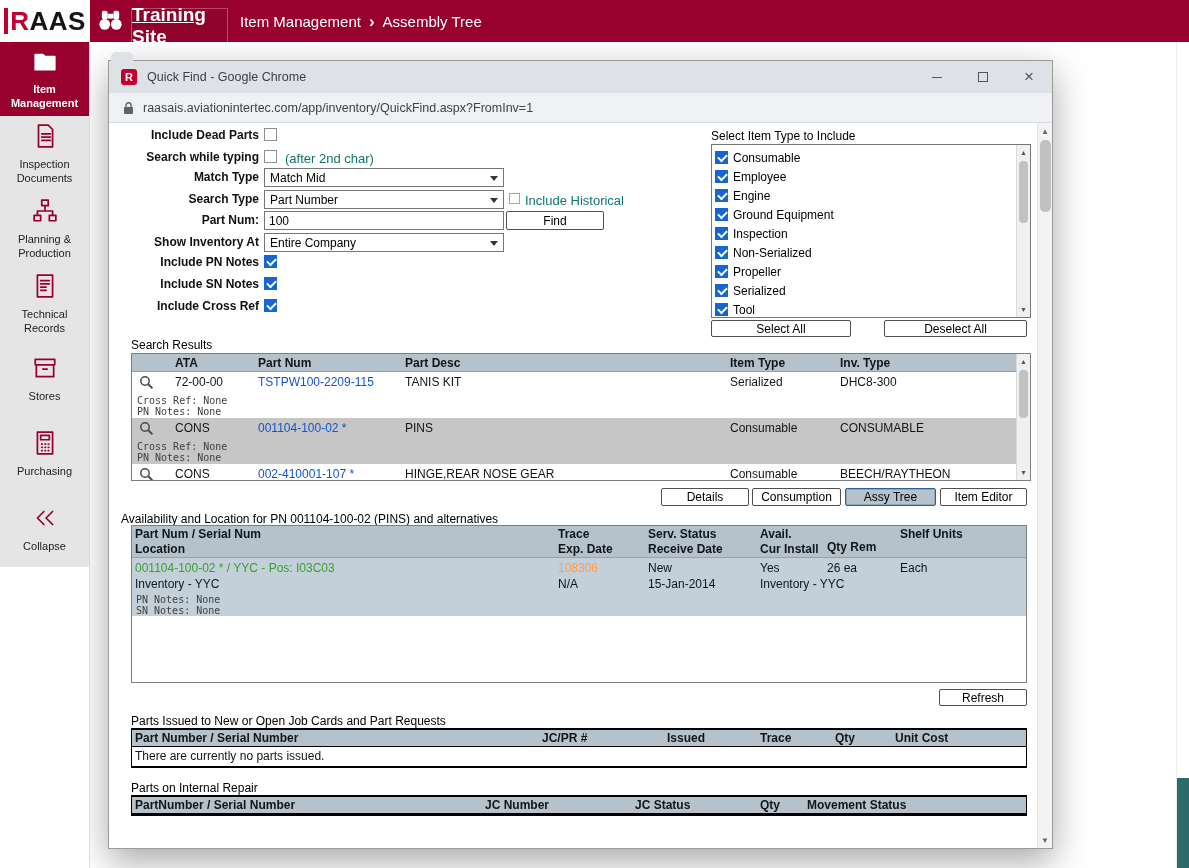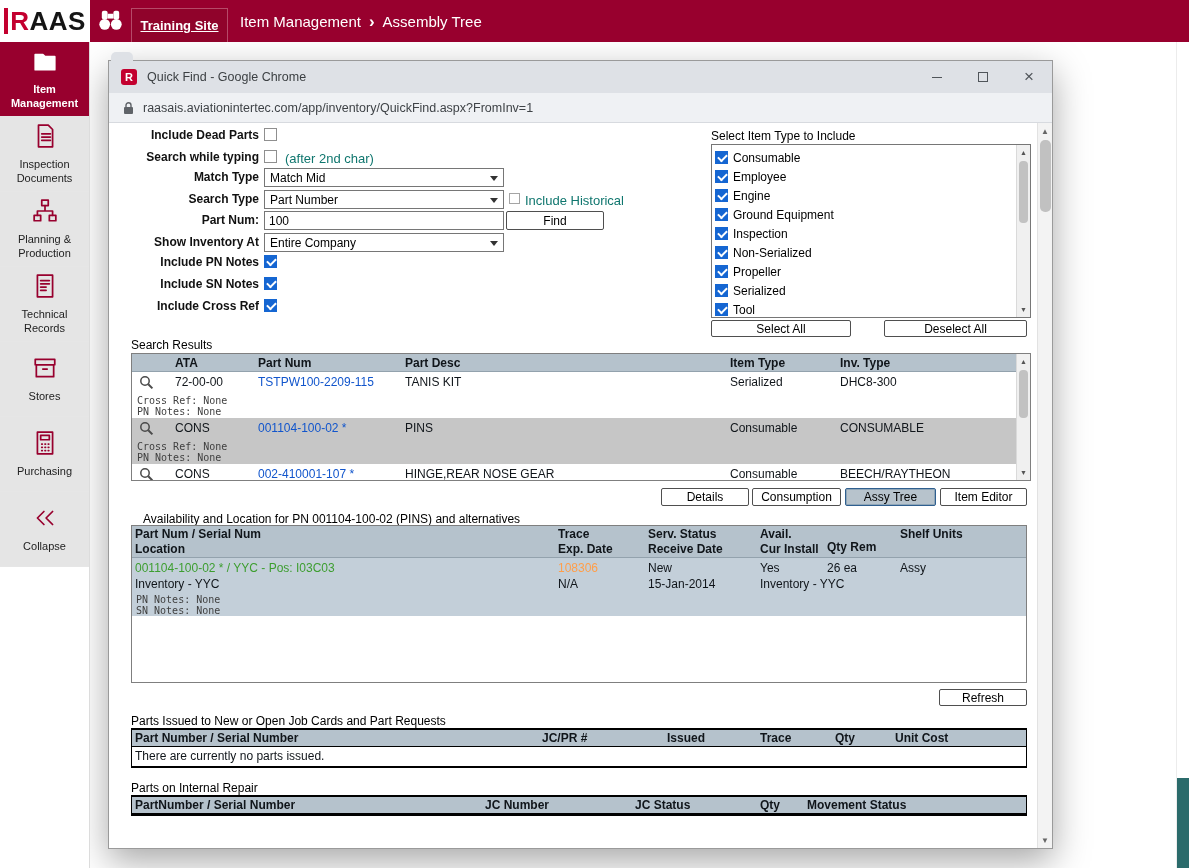--- a/index.html
+++ b/index.html
@@ -7,21 +7,21 @@
   body { font-family:"Liberation Sans", sans-serif; background:#ffffff; position:relative; overflow:hidden; }
 
   
   .topbar { position:absolute; left:0; top:0; width:1189px; height:42px; background:#98002e; z-index:5; }
   .logo { position:absolute; left:0; top:0; width:90px; height:42px; background:#fff; display:flex; align-items:center; justify-content:center; font-weight:bold; font-size:26px; letter-spacing:.5px; }
   .logo-bar { width:4px; height:26px; background:#c3002f; margin-right:2px; }
   .logo .r { color:#c3002f; } .logo .rest { color:#151515; }
   .binoc { position:absolute; left:97px; top:8px; width:27px; height:25px; }
   .binoc svg { width:100%; height:100%; fill:#fff; }
   .site-tab { position:absolute; left:131px; top:8px; width:97px; height:34px; background:#90032b; border:1px solid #b64a68; border-bottom:none; display:flex; align-items:center; justify-content:center; cursor:pointer; }
-  .site-tab span { color:#fff; font-size:13px; font-weight:bold; text-decoration:underline; }
+  .site-tab span { color:#fff; font-size:19px; font-weight:bold; text-decoration:underline; }
   .breadcrumb { position:absolute; left:240px; top:0; height:42px; display:flex; align-items:center; gap:8px; color:#fff; font-size:15px; }
   .breadcrumb .sep { font-weight:bold; font-size:17px; line-height:1; }
 
   
   .sidebar { position:absolute; left:0; top:42px; width:90px; height:826px; background:#fff; border-right:1px solid #dcdcdc; z-index:4; }
   .side-item { height:75px; border-bottom:1px solid #e6e6e6; display:flex; flex-direction:column; align-items:center; justify-content:center; gap:5px; text-align:center; cursor:pointer; background:#e5e5e5; }
   .side-item .side-label { font-size:11px; color:#222; line-height:1.25; padding:0 3px; }
   .side-item svg { width:26px; height:26px; fill:none; stroke:#98002e; stroke-width:1.6; stroke-linecap:round; stroke-linejoin:round; }
   .side-item.active { background:#98002e; }
   .side-item.active .side-label { color:#fff; font-weight:bold; }
@@ -380,21 +380,21 @@
     <button class="btn" style="left:643px;top:365px;width:89px">
       <span>Consumption</span>
     </button>
     <button class="btn active" style="left:736px;top:365px;width:91px">
       <span>Assy Tree</span>
     </button>
     <button class="btn" style="left:831px;top:365px;width:87px">
       <span>Item Editor</span>
     </button>
 
-    <span class="sect" style="left:34px;top:389px">Availability and Location for PN 001104-100-02 (PINS) and alternatives</span>
+    <span class="sect" style="left:12px;top:389px">Availability and Location for PN 001104-100-02 (PINS) and alternatives</span>
     <div class="av-table">
       <div class="t-head" style="height:32px">
         <span class="th" style="left:3px;top:1px">Part Num / Serial Num</span>
         <span class="th" style="left:3px;top:16px">Location</span>
         <span class="th" style="left:426px;top:1px">Trace</span>
         <span class="th" style="left:426px;top:16px">Exp. Date</span>
         <span class="th" style="left:516px;top:1px">Serv. Status</span>
         <span class="th" style="left:516px;top:16px">Receive Date</span>
         <span class="th" style="left:628px;top:1px">Avail.</span>
         <span class="th" style="left:628px;top:16px">Cur Install</span>
@@ -404,21 +404,21 @@
       <div class="av-row" style="top:32px;height:58px">
         <span class="cell green" style="left:3px;top:3px">001104-100-02 * / YYC - Pos: I03C03</span>
         <span class="cell" style="left:3px;top:19px">Inventory - YYC</span>
         <span class="cell orange" style="left:426px;top:3px">108306</span>
         <span class="cell" style="left:426px;top:19px">N/A</span>
         <span class="cell" style="left:516px;top:3px">New</span>
         <span class="cell" style="left:516px;top:19px">15-Jan-2014</span>
         <span class="cell" style="left:628px;top:3px">Yes</span>
         <span class="cell" style="left:628px;top:19px">Inventory - YYC</span>
         <span class="cell" style="left:695px;top:3px">26 ea</span>
-        <span class="cell" style="left:768px;top:3px">Assy</span>
+        <span class="cell" style="left:768px;top:3px">Each</span>
         <span class="mono" style="left:4px;top:36px">PN Notes: None</span>
         <span class="mono" style="left:4px;top:47px">SN Notes: None</span>
       </div>
     </div>
     <button class="btn" style="left:830px;top:566px;width:88px;height:17px">
       <span>Refresh</span>
     </button>
 
     <span class="sect" style="left:22px;top:591px">Parts Issued to New or Open Job Cards and Part Requests</span>
     <div class="blk-table" style="top:605px">

